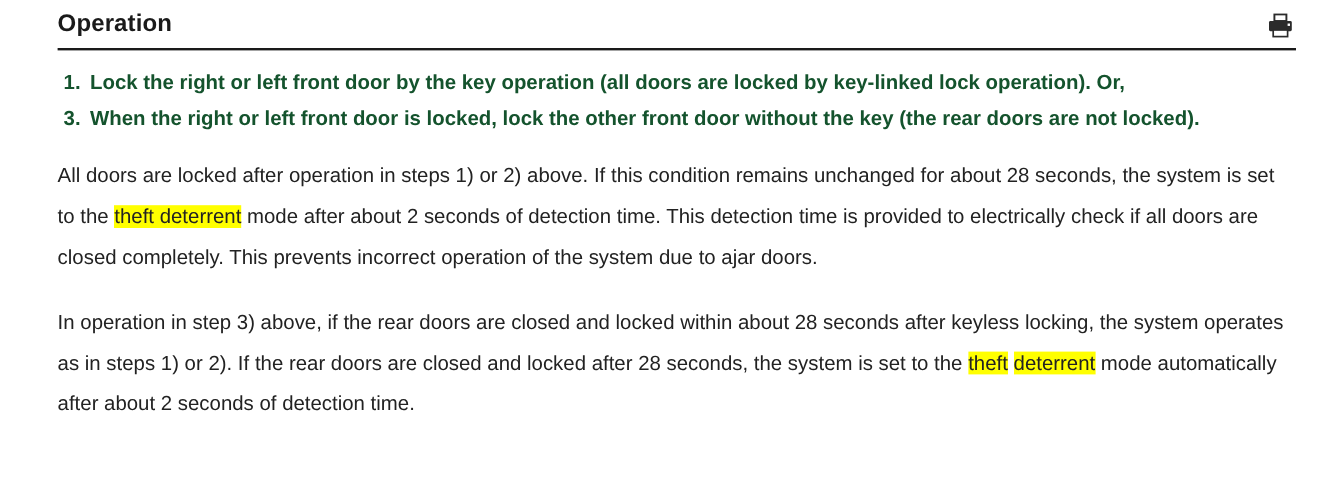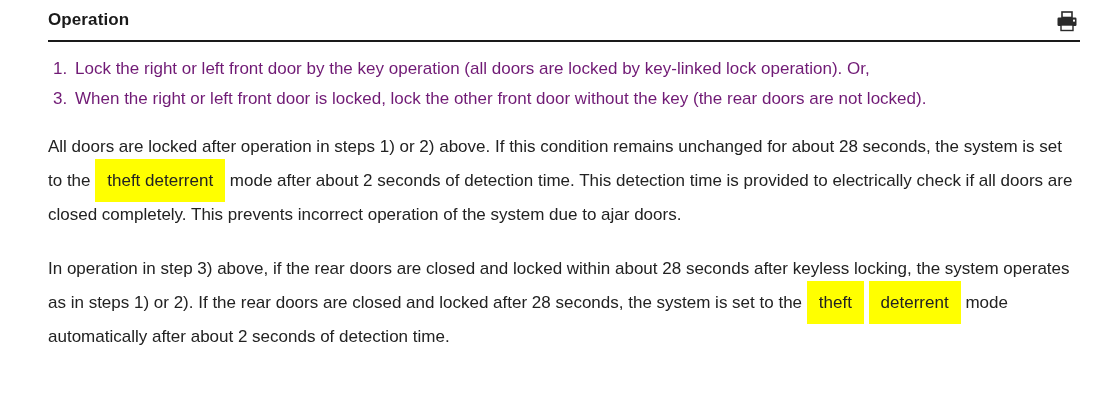--- a/index.html
+++ b/index.html
@@ -30,21 +30,21 @@
     width: 1032px;
     height: 34px;
     border-bottom: 2px solid #1a1a1a;
     box-sizing: border-box;
   }
 
   .header-title {
     position: absolute;
     left: 0;
     top: 0;
-    font-size: 17px;
+    font-size: 20px;
     font-weight: bold;
     color: #1a1a1a;
     letter-spacing: 0.1px;
     line-height: 24px;
   }
 
   .print-button {
     position: absolute;
     right: 0;
     top: 0px;
@@ -69,42 +69,43 @@
   }
 
   ol.steps {
     list-style: none;
     margin: 0;
     padding: 0;
   }
   ol.steps li {
     font-size: 17px;
     line-height: 30px;
-    color: #701a75;
+    color: #14532d;
     white-space: nowrap;
     padding-left: 5px;
+    font-weight: bold;
   }
   ol.steps li .num {
     display: inline-block;
     width: 22px;
   }
 
   p.para {
     font-size: 17px;
     line-height: 34px;
     color: #222222;
     margin: 0;
   }
   p.para.first { margin-top: 16px; }
   p.para.second { margin-top: 20px; }
 
   mark.hl {
     background: #ffff00;
     color: #222222;
-    padding: 12px;
+    padding: 0;
     border-radius: 0;
   }
 </style>
 </head>
 <body>
 
 <div class="page">
 
   <div class="header">
     <div class="header-title">Operation</div>

